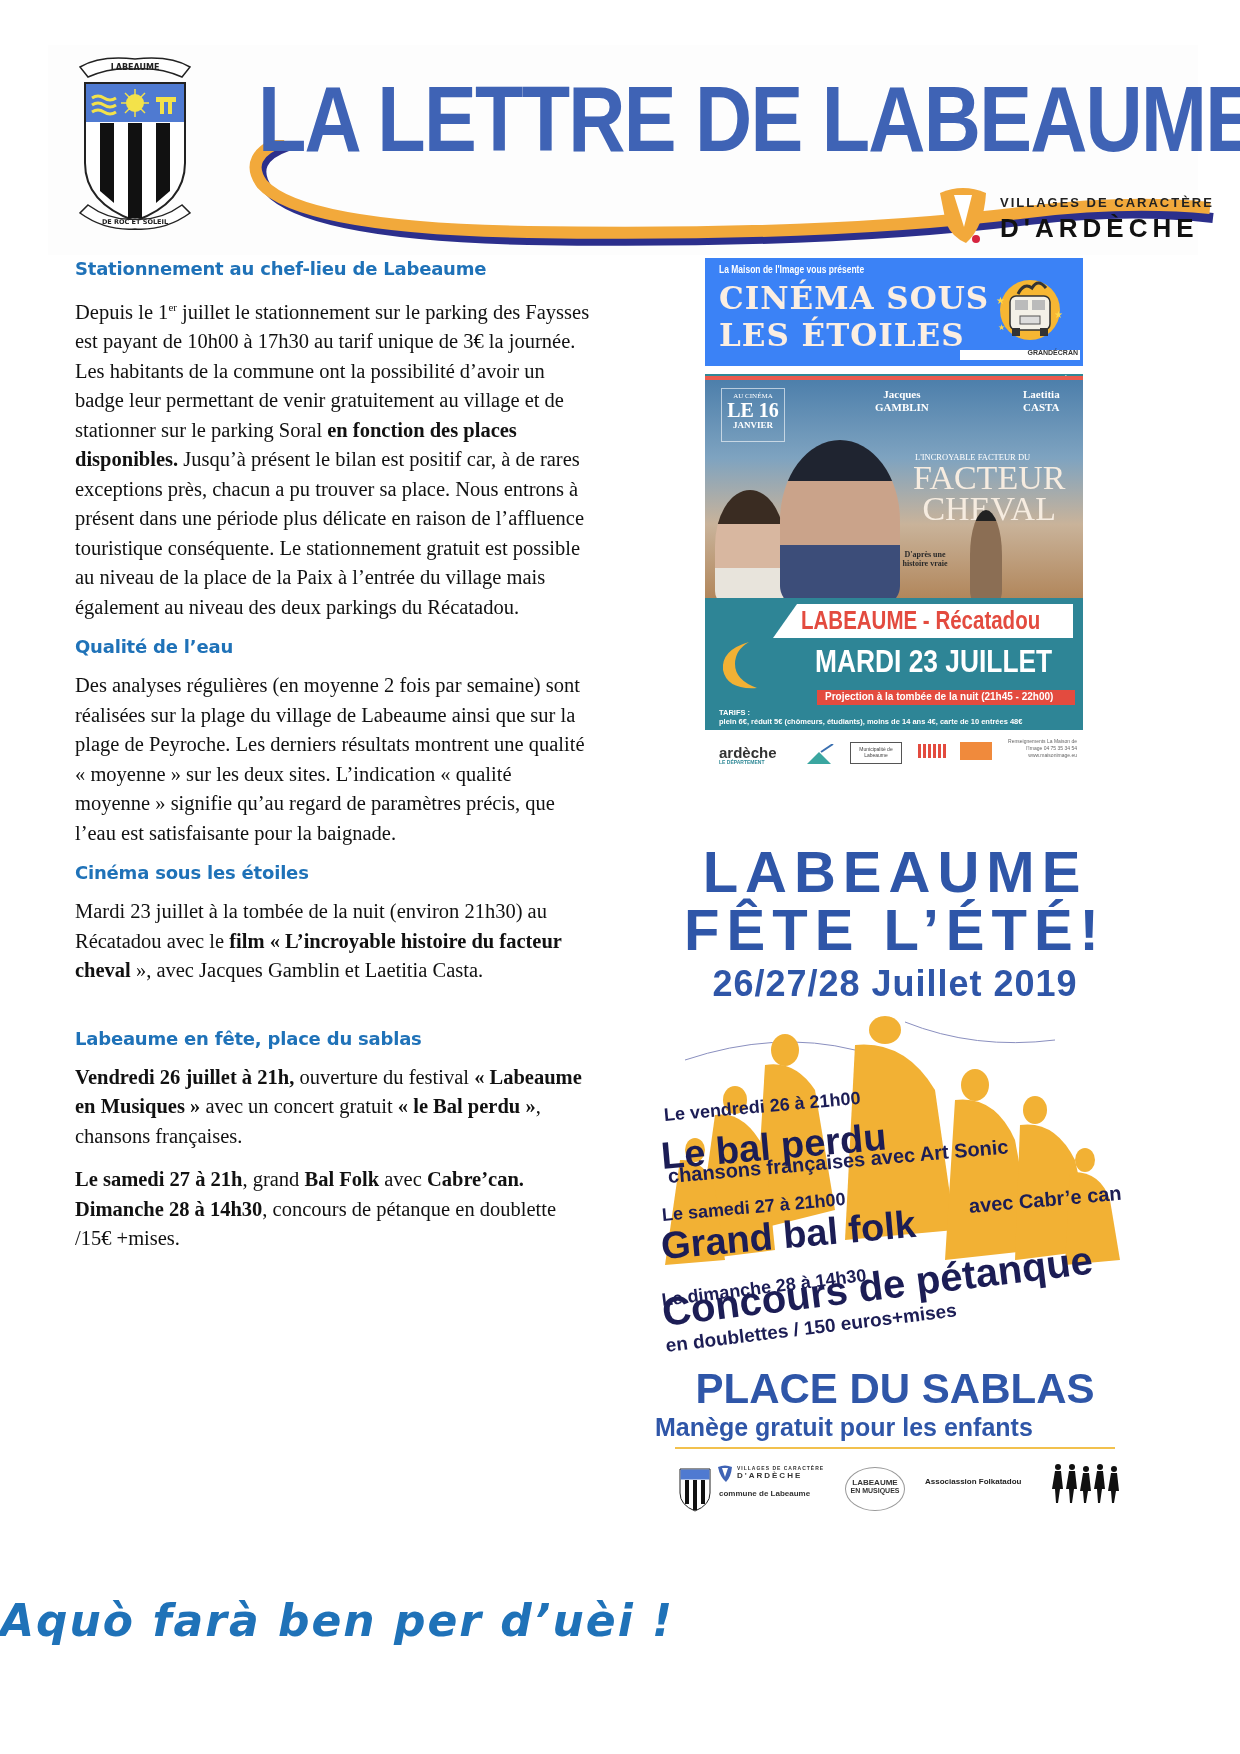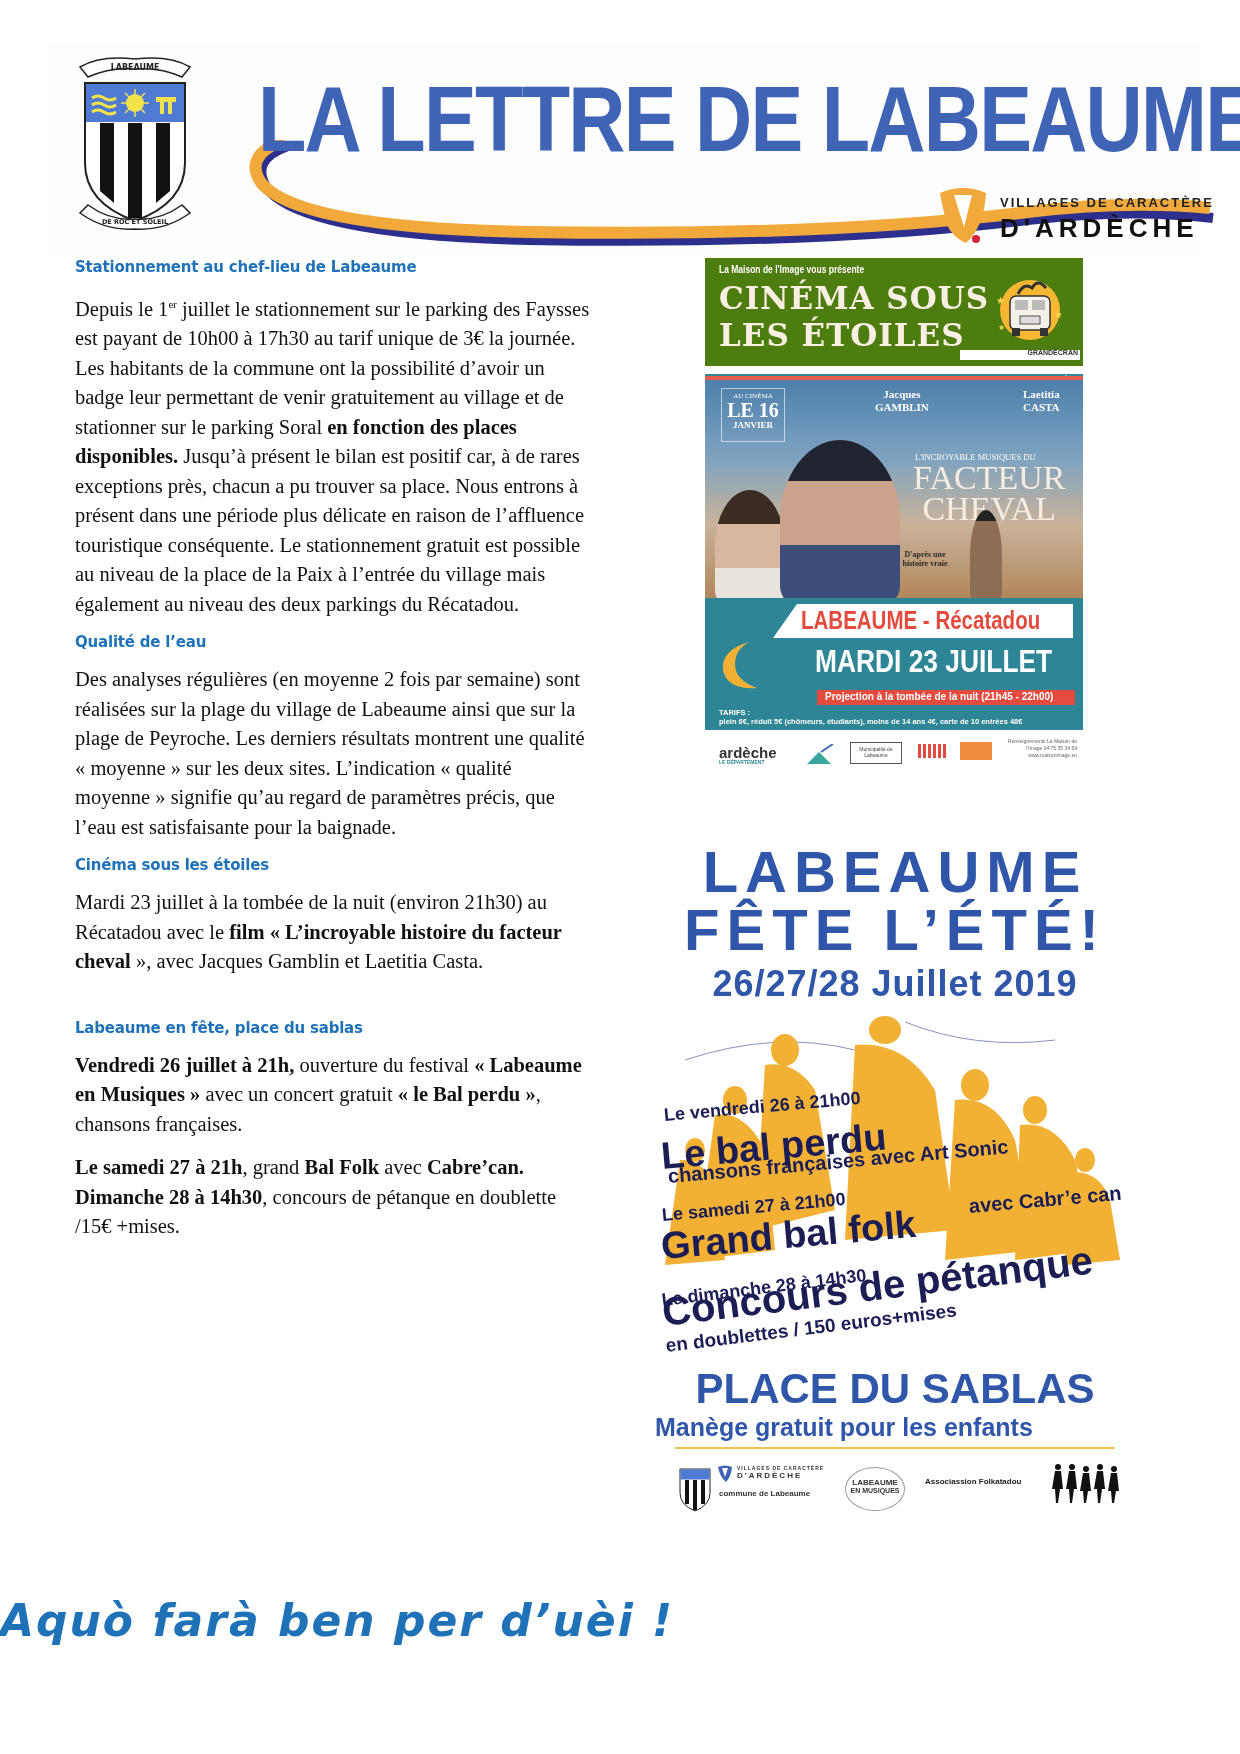--- a/index.html
+++ b/index.html
@@ -10,29 +10,29 @@
   .crest { position: absolute; left: 22px; top: 8px; width: 130px; height: 180px; }
   .banner-title { position: absolute; left: 210px; top: 28px; font-family: "Liberation Sans", sans-serif; font-weight: 700; font-size: 92px; color: #3f63b5; letter-spacing: -2px; transform: scaleX(0.86); transform-origin: left top; white-space: nowrap; line-height: 1; }
   .swoosh { position: absolute; left: 180px; top: 95px; width: 990px; height: 110px; }
   .vc-logo { position: absolute; left: 890px; top: 140px; width: 260px; height: 70px; }
   .vc-v { position: absolute; left: 0; top: 2px; width: 50px; height: 60px; }
   .vc-line1 { position: absolute; left: 62px; top: 10px; font-family: "Liberation Sans", sans-serif; font-size: 13px; font-weight: 700; letter-spacing: 2px; color: #222; white-space: nowrap; }
   .vc-line2 { position: absolute; left: 62px; top: 28px; font-family: "Liberation Sans", sans-serif; font-size: 26px; font-weight: 900; letter-spacing: 5px; color: #111; white-space: nowrap; }
 
   
   .col-left { position: absolute; left: 75px; top: 258px; width: 515px; }
-  .section-title { font-family: "DejaVu Sans", sans-serif; font-size: 15px; color: #1f72b8; margin-bottom: 14px; letter-spacing: -0.2px; }
+  .section-title { font-family: "DejaVu Sans", sans-serif; font-size: 18px; color: #1f72b8; margin-bottom: 14px; letter-spacing: -0.2px; }
   .para { font-size: 20.5px; line-height: 29.5px; color: #111; margin-bottom: 14px; }
   .para b { font-weight: 700; }
   .sec { margin-bottom: 6px; }
   .sec-gap { height: 28px; }
 
   
   .poster1 { position: absolute; left: 705px; top: 258px; width: 378px; height: 525px; background: #ffffff; overflow: hidden; }
-  .p1-top { position: absolute; left: 0; top: 0; width: 378px; height: 108px; background: #4d7c0f; }
+  .p1-top { position: absolute; left: 0; top: 0; width: 378px; height: 108px; background: #3b82f6; }
   .p1-pres { position: absolute; left: 14px; top: 6px; font-family: "Liberation Sans", sans-serif; font-size: 10px; color: #fff; font-weight: 700; transform: scaleX(0.85); transform-origin: left; white-space: nowrap; }
   .p1-title { position: absolute; left: 14px; top: 22px; font-family: "DejaVu Serif", serif; font-weight: 700; font-size: 31px; line-height: 37px; color: #fbeee2; letter-spacing: 1px; }
   .p1-sun { position: absolute; left: 285px; top: 10px; width: 75px; height: 78px; }
   .p1-grand { position: absolute; left: 255px; top: 92px; width: 120px; height: 10px; background: #fff; }
   .p1-grand span { position: absolute; right: 2px; top: -1px; font-size: 7px; font-family: "Liberation Sans", sans-serif; font-weight: 700; color: #333; }
   .p1-band { position: absolute; left: 0; top: 104px; width: 378px; height: 14px; background: #2f8896; color: #fff; font-family: "Liberation Sans", sans-serif; font-weight: 700; font-size: 8.5px; text-align: center; line-height: 14px; white-space: nowrap; margin-top: 12px; }
   .p1-band-red { position: absolute; left: 0; top: 118px; width: 378px; height: 4px; background: #ea5a4c; }
   .p1-photo { position: absolute; left: 0; top: 122px; width: 378px; height: 222px; background: linear-gradient(180deg, #4d7fab 0%, #7ea3c0 35%, #c9b39a 65%, #b08458 100%); }
   .p1-dateframe { position: absolute; left: 16px; top: 8px; width: 64px; height: 54px; border: 1px solid rgba(255,255,255,0.6); text-align: center; color: #fff; font-family: "Liberation Serif", serif; }
   .p1-dateframe .a { font-size: 7px; margin-top: 3px; }
@@ -163,21 +163,21 @@
       <div class="c">JANVIER</div>
     </div>
     <div class="p1-actor" style="left:170px;">
       <div>Jacques</div>
         <div>GAMBLIN</div>
     </div>
     <div class="p1-actor" style="left:318px;">
       <div>Laetitia</div>
         <div>CASTA</div>
     </div>
-    <div class="p1-film-sub">L'INCROYABLE MUSIQUES DU</div>
+    <div class="p1-film-sub">L'INCROYABLE FACTEUR DU</div>
     <div class="p1-film-title">
       <div>FACTEUR</div>
         <div>CHEVAL</div>
     </div>
     <div class="p1-figure" style="left:10px; top:110px; width:70px; height:112px; background:linear-gradient(#3a2c22 0 30%, #d8b7a0 30% 70%, #e8e4dc 70%);"></div>
     <div class="p1-figure" style="left:75px; top:60px; width:120px; height:162px; background:linear-gradient(#1f2430 0 25%, #caa38a 25% 65%, #3c4d79 65%);"></div>
     <div class="p1-figure" style="left:265px; top:130px; width:32px; height:90px; background:linear-gradient(#222 0 12%, #8b6e54 12%);"></div>
     <div class="p1-truestory" style="width:60px;">D'après une histoire vraie</div>
   </div>
   <div class="p1-bottom">

